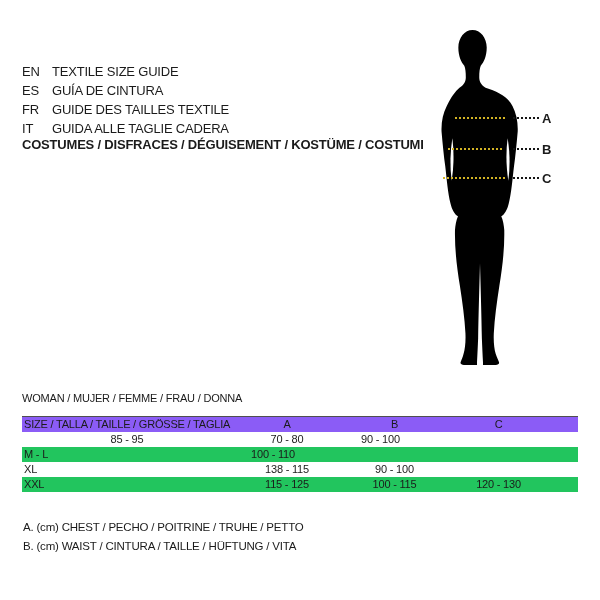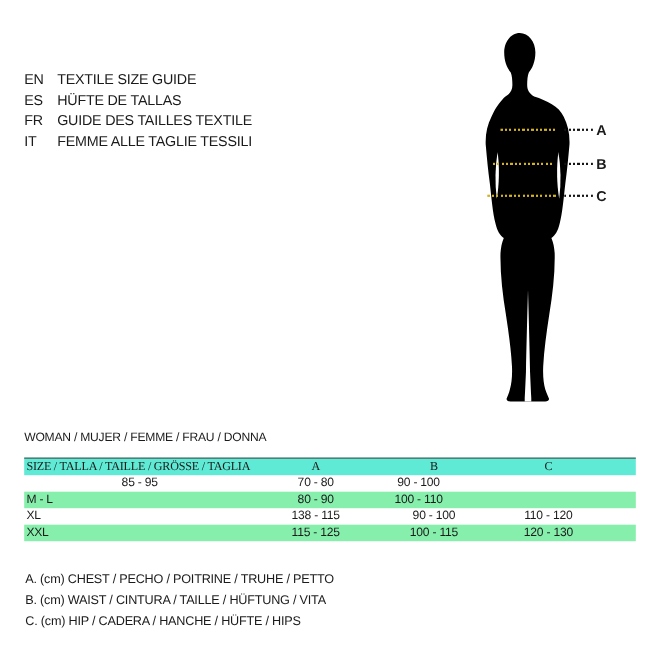--- a/index.html
+++ b/index.html
@@ -27,49 +27,50 @@
   .dash-body { background: repeating-linear-gradient(90deg, #d2b324 0 2px, transparent 2px 4px); }
   .dash-out  { background: repeating-linear-gradient(90deg, #141414 0 2px, transparent 2px 4px); }
   .marker-label {
     position: absolute; left: 542px;
     font-size: 13px; font-weight: bold; line-height: 13px;
   }
   
   .table-title { position: absolute; left: 22px; top: 392px; font-size: 11px; white-space: nowrap; }
   .size-table { position: absolute; left: 22px; top: 416px; width: 556px; font-size: 11px; }
   .t-row { display: grid; grid-template-columns: 210px 110px 105px 131px; height: 15px; line-height: 15px; }
-  .t-row.header { background: #5eead4; border-top: 1px solid #4f4f4f; font-family: Liberation Serif, serif; }
-  .t-row.stripe { background: #86efac; }
+  .t-row.header { background: #8b5cf6; border-top: 1px solid #4f4f4f; }
+  .t-row.stripe { background: #22c55e; }
   .cell-size { padding-left: 2px; text-align: left; white-space: nowrap; }
   .cell-val { text-align: center; }
   .cell-c { padding-right: 28px; }
   
   .legend { position: absolute; left: 23px; top: 518px; }
   .legend-row { height: 19px; line-height: 19px; font-size: 11.5px; white-space: nowrap; }
 </style>
 </head>
 <body>
 
 <div class="canvas">
 
   <div class="lang-list">
     <div class="lang-row">
       <span class="lang-code">EN</span><span>TEXTILE SIZE GUIDE</span>
     </div>
     <div class="lang-row">
-      <span class="lang-code">ES</span><span>HÜFTE DE TALLAS</span>
+      <span class="lang-code">ES</span><span>GUÍA DE CINTURA</span>
     </div>
     <div class="lang-row">
       <span class="lang-code">FR</span><span>GUIDE DES TAILLES TEXTILE</span>
     </div>
     <div class="lang-row">
-      <span class="lang-code">IT</span><span>FEMME ALLE TAGLIE TESSILI</span>
+      <span class="lang-code">IT</span><span>GUIDA ALLE TAGLIE CADERA</span>
     </div>
   </div>
 
+  <div class="heading">COSTUMES / DISFRACES / DÉGUISEMENT / KOSTÜME / COSTUMI</div>
 
   <svg class="fig-svg" viewBox="0 0 300 1000" preserveAspectRatio="none" aria-hidden="true">
     <path fill="#000000" d="M130,6
       C151,6 168,29 168,58
       C168,84 160,102 152,112
       C149,120 148,132 148,146
       C148,160 154,170 165,177
       C196,188 225,203 237,231
       C247,252 252,278 251,306
       C248,344 245,378 241,410
@@ -123,36 +124,33 @@
       <div class="cell-val">B</div>
       <div class="cell-val cell-c">C</div>
     </div>
     <div class="t-row">
       <div class="cell-val">85 - 95</div>
       <div class="cell-val">70 - 80</div>
       <div class="cell-val cell-c">90 - 100</div>
     </div>
     <div class="t-row stripe">
       <div class="cell-size">M - L</div>
-      <div class="cell-val">80 - 90</div>
       <div class="cell-val cell-c">100 - 110</div>
     </div>
     <div class="t-row">
       <div class="cell-size">XL</div>
       <div class="cell-val">138 - 115</div>
       <div class="cell-val">90 - 100</div>
-      <div class="cell-val cell-c">110 - 120</div>
     </div>
     <div class="t-row stripe">
       <div class="cell-size">XXL</div>
       <div class="cell-val">115 - 125</div>
       <div class="cell-val">100 - 115</div>
       <div class="cell-val cell-c">120 - 130</div>
     </div>
   </div>
 
   <div class="legend">
     <div class="legend-row">A. (cm) CHEST / PECHO / POITRINE / TRUHE / PETTO</div>
     <div class="legend-row">B. (cm) WAIST / CINTURA / TAILLE / HÜFTUNG / VITA</div>
-    <div class="legend-row">C. (cm) HIP / CADERA / HANCHE / HÜFTE / HIPS</div>
   </div>
 
 </div>
 
 </body></html>

